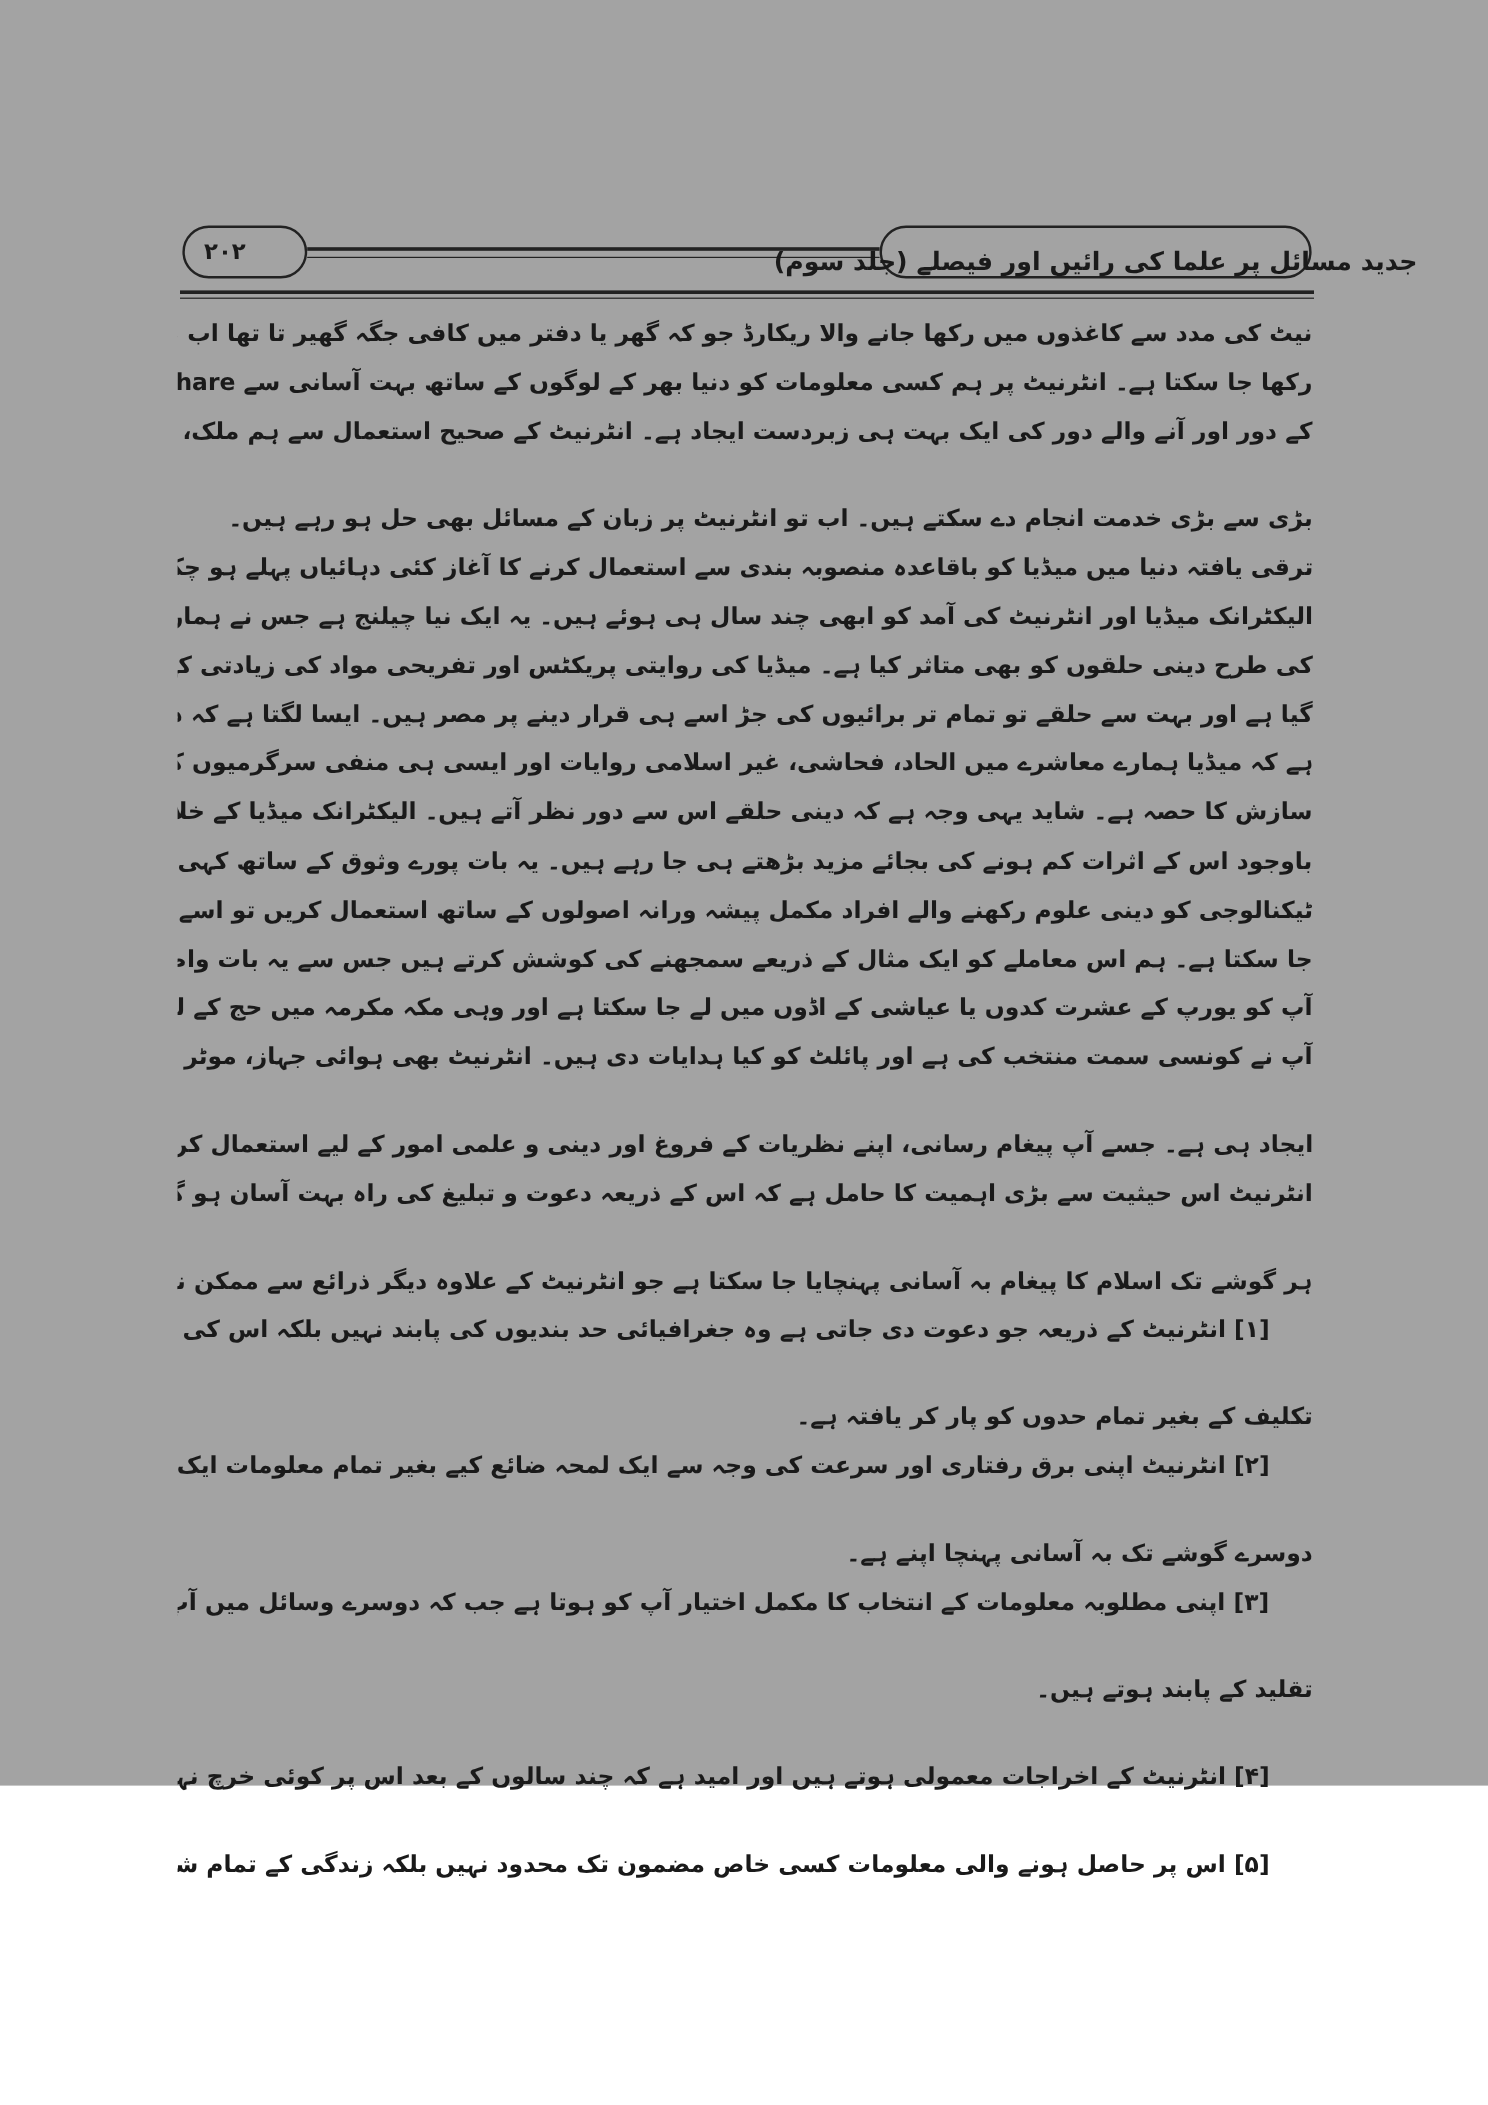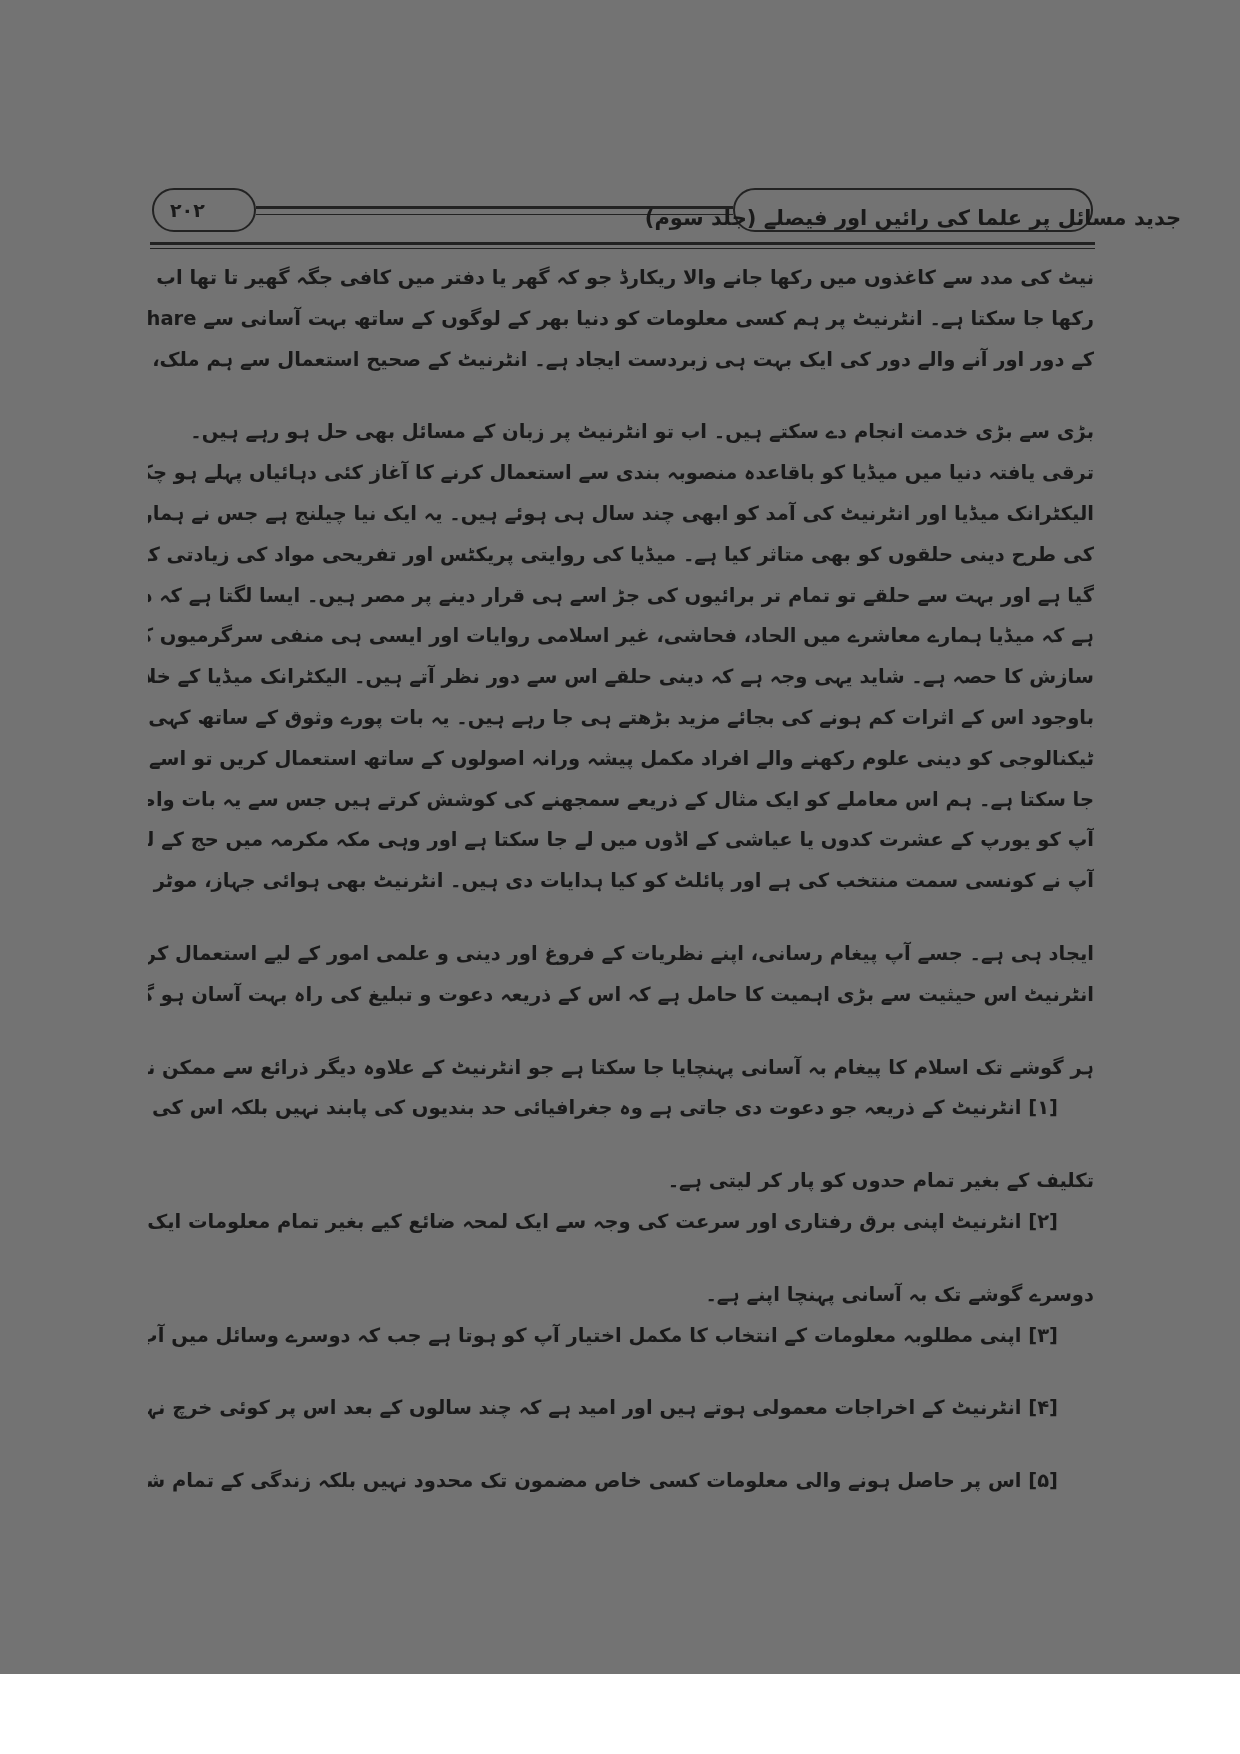--- a/index.html
+++ b/index.html
@@ -1,17 +1,17 @@
 <!DOCTYPE html>
 <html><head>
 <meta charset="utf-8">
 <style>
   html, body { margin: 0; padding: 0; background: #ffffff; }
   body { width: 1240px; height: 1754px; position: relative; overflow: hidden; font-family: "DejaVu Sans", sans-serif; color: #1a1a1a; }
-  .page { position: absolute; left: 0; top: 0; width: 1240px; height: 1674px; background: #737373; }
+  .page { position: absolute; left: 0; top: 0; width: 1240px; height: 1488px; background: #a3a3a3; }
 
   
   .header { position: absolute; left: 150px; top: 188px; width: 945px; height: 48px; }
   .pg-box { position: absolute; left: 2px; top: 0; width: 104px; height: 44px; border: 2.5px solid #222; border-radius: 22px; box-sizing: border-box; display: flex; align-items: center; padding-left: 16px; font-size: 19px; font-weight: bold; direction: rtl; justify-content: flex-end; padding-right: 58px; }
   .title-box { position: absolute; right: 2px; top: 0; width: 360px; height: 44px; border: 2.5px solid #222; border-radius: 22px; box-sizing: border-box; display: flex; align-items: flex-end; justify-content: center; font-size: 21px; font-weight: bold; direction: rtl; white-space: nowrap; }
   .hdr-rule { position: absolute; left: 106px; right: 362px; top: 18px; height: 9px; box-sizing: border-box; border-top: 3px solid #222; border-bottom: 1.5px solid #222; }
   .page-rule { position: absolute; left: 150px; width: 945px; top: 242px; height: 7px; box-sizing: border-box; border-top: 3px solid #222; border-bottom: 1.5px solid #222; }
 
   
   .body-text { position: absolute; left: 148px; top: 258px; width: 946px; direction: rtl; font-family: "DejaVu Sans", sans-serif; font-size: 19.5px; line-height: 40.8px; font-weight: bold; color: #1a1a1a; }
@@ -48,21 +48,22 @@
     <span class="line">سازش کا حصہ ہے۔ شاید یہی وجہ ہے کہ دینی حلقے اس سے دور نظر آتے ہیں۔ الیکٹرانک میڈیا کے خلاف تقریروں اور تحریروں کے</span>
     <span class="line">باوجود اس کے اثرات کم ہونے کی بجائے مزید بڑھتے ہی جا رہے ہیں۔ یہ بات پورے وثوق کے ساتھ کہی جا سکتی ہے کہ اگر میڈیا</span>
     <span class="line">ٹیکنالوجی کو دینی علوم رکھنے والے افراد مکمل پیشہ ورانہ اصولوں کے ساتھ استعمال کریں تو اسے تبلیغ دین کے لیے باآسانی استعمال کیا</span>
     <span class="line">جا سکتا ہے۔ ہم اس معاملے کو ایک مثال کے ذریعے سمجھنے کی کوشش کرتے ہیں جس سے یہ بات واضح ہو جائے گی۔ ایک ہوائی جہاز</span>
     <span class="line">آپ کو یورپ کے عشرت کدوں یا عیاشی کے اڈوں میں لے جا سکتا ہے اور وہی مکہ مکرمہ میں حج کے لیے بھی۔ فرق صرف یہ ہے کہ</span>
     <span class="line">آپ نے کونسی سمت منتخب کی ہے اور پائلٹ کو کیا ہدایات دی ہیں۔ انٹرنیٹ بھی ہوائی جہاز، موٹر کار اور دیگر سہولیات کی طرح ایک</span>
     <span class="line last">ایجاد ہی ہے۔ جسے آپ پیغام رسانی، اپنے نظریات کے فروغ اور دینی و علمی امور کے لیے استعمال کر سکتے ہیں۔</span>
     <span class="line">انٹرنیٹ اس حیثیت سے بڑی اہمیت کا حامل ہے کہ اس کے ذریعہ دعوت و تبلیغ کی راہ بہت آسان ہو گئی ہے۔ دنیا کے</span>
     <span class="line last">ہر گوشے تک اسلام کا پیغام بہ آسانی پہنچایا جا سکتا ہے جو انٹرنیٹ کے علاوہ دیگر ذرائع سے ممکن نہیں۔ اس کی چند وجہیں ہیں۔</span>
     <span class="line indent-item">[۱] انٹرنیٹ کے ذریعہ جو دعوت دی جاتی ہے وہ جغرافیائی حد بندیوں کی پابند نہیں بلکہ اس کی دعوت کسی تکلف اور</span>
-    <span class="line last">تکلیف کے بغیر تمام حدوں کو پار کر لیتی ہے۔</span>
+    <span class="line last">تکلیف کے بغیر تمام حدوں کو پار کر یافتہ ہے۔</span>
     <span class="line indent-item">[۲] انٹرنیٹ اپنی برق رفتاری اور سرعت کی وجہ سے ایک لمحہ ضائع کیے بغیر تمام معلومات ایک گوشے سے دنیا کے</span>
     <span class="line last">دوسرے گوشے تک بہ آسانی پہنچا اپنے ہے۔</span>
     <span class="line indent-item">[۳] اپنی مطلوبہ معلومات کے انتخاب کا مکمل اختیار آپ کو ہوتا ہے جب کہ دوسرے وسائل میں آپ دوسروں کی</span>
+    <span class="line last">تقلید کے پابند ہوتے ہیں۔</span>
     <span class="line last indent-item">[۴] انٹرنیٹ کے اخراجات معمولی ہوتے ہیں اور امید ہے کہ چند سالوں کے بعد اس پر کوئی خرچ نہیں ہو گا۔</span>
     <span class="line last indent-item">[۵] اس پر حاصل ہونے والی معلومات کسی خاص مضمون تک محدود نہیں بلکہ زندگی کے تمام شعبوں پر مشتمل ہیں۔</span>
   </div>
 
 </div>
 
 </body></html>

